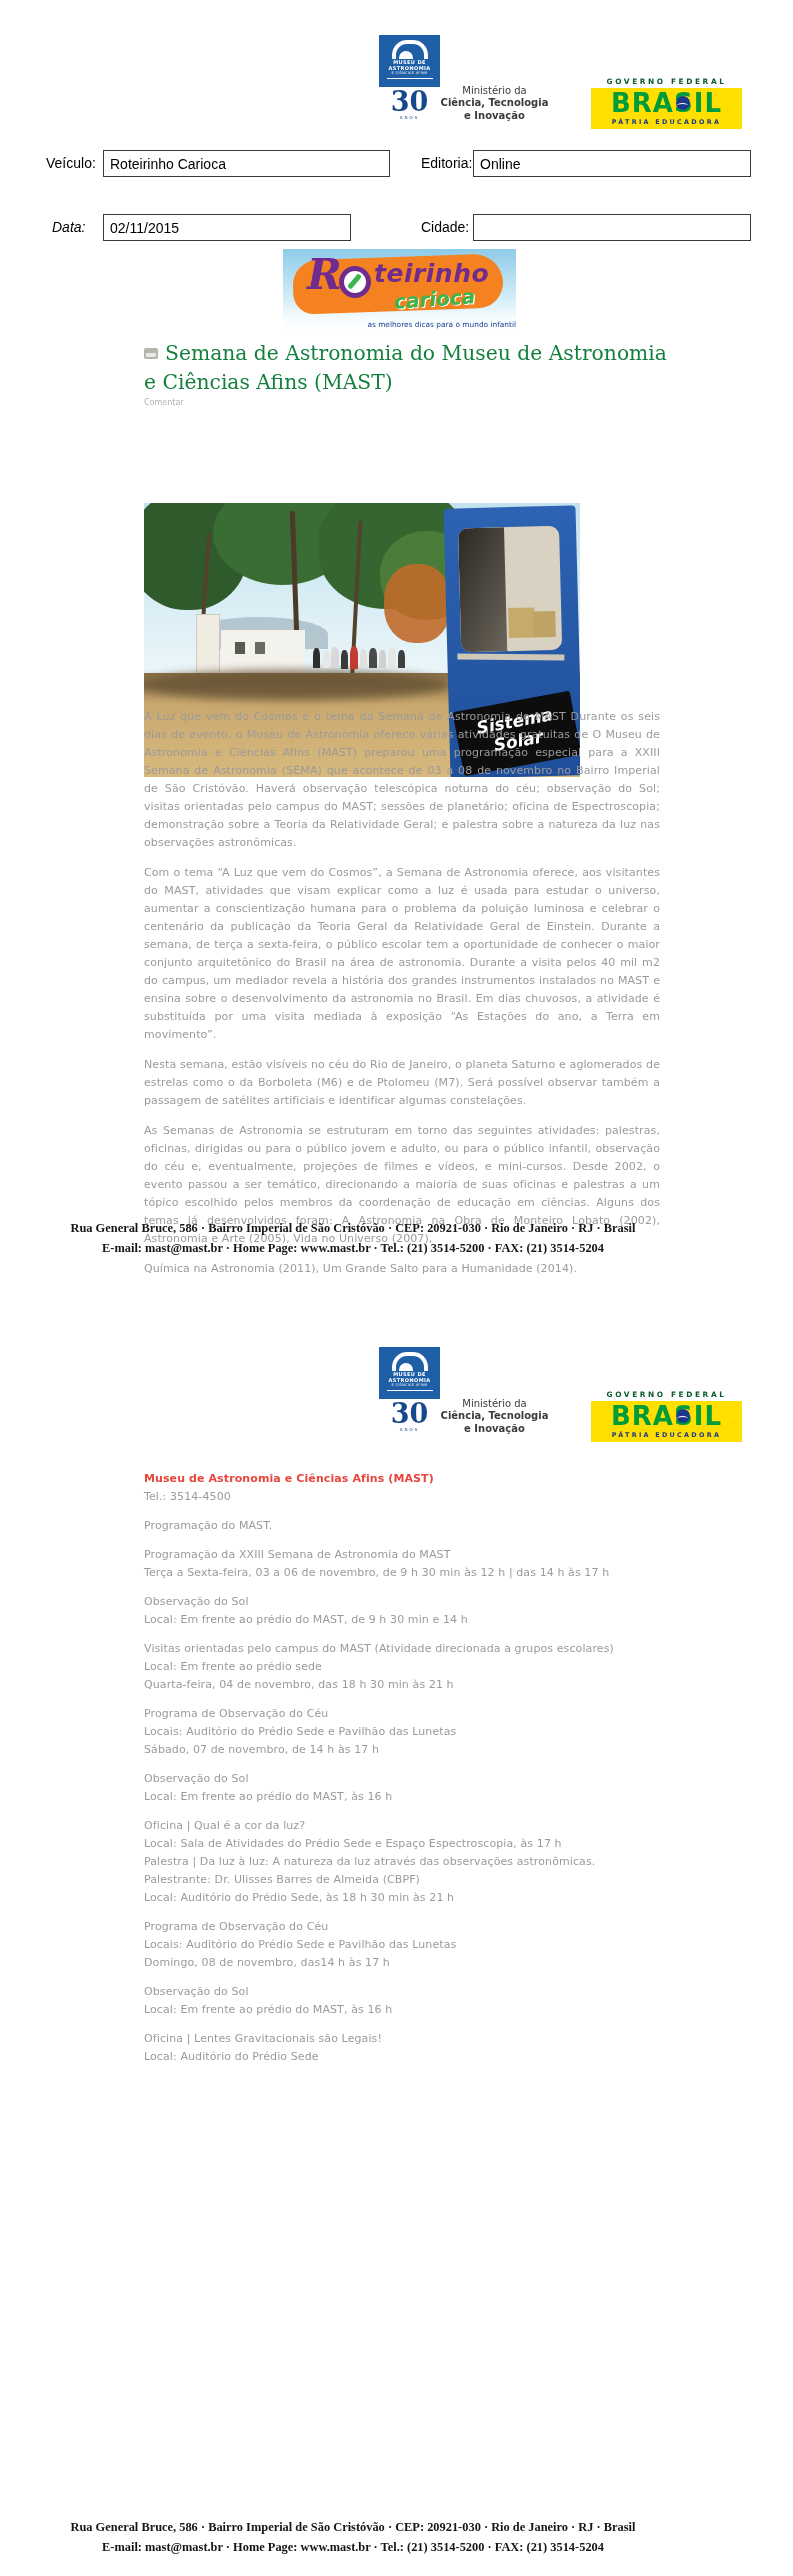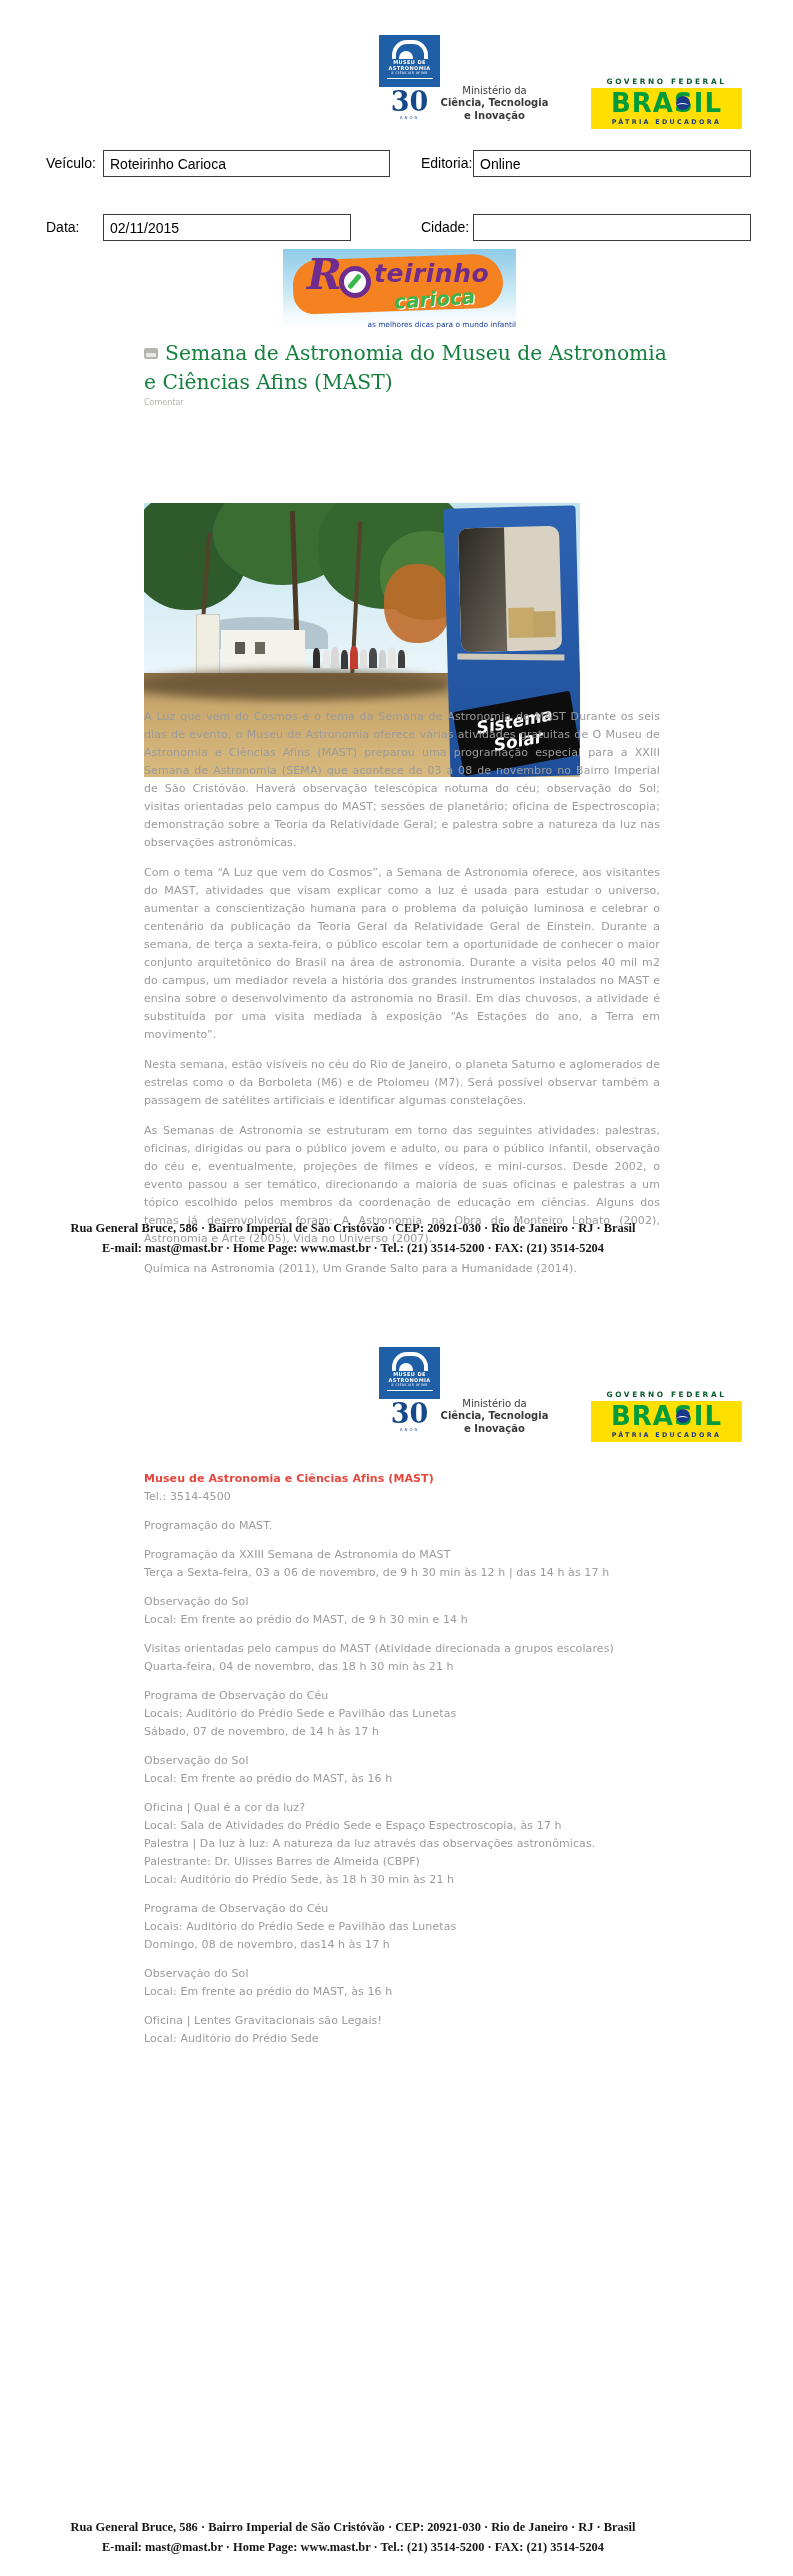--- a/index.html
+++ b/index.html
@@ -116,21 +116,21 @@
       <div class="gov-flag"></div>
       <div class="gov-bottom">PÁTRIA EDUCADORA</div>
     </div>
   </div>
 
   <div class="abs form-label" style="left:46px;top:155px;">Veículo:</div>
   <input class="abs form-box" style="left: 103px; top: 150px; width: 287px;" value="Roteirinho Carioca">
   <div class="abs form-label" style="left:421px;top:155px;">Editoria:</div>
   <input class="abs form-box" style="left: 473px; top: 150px; width: 278px;" value="Online">
 
-  <div class="abs form-label" style="left:46px;top:219px;">Data:</div>
+  <div class="abs form-label" style="left:52px;top:219px;font-style:italic;">Data:</div>
   <input class="abs form-box" style="left: 103px; top: 214px; width: 248px;" value="02/11/2015">
   <div class="abs form-label" style="left:421px;top:219px;text-align:center;">Cidade:</div>
   <input class="abs form-box" style="left: 473px; top: 214px; width: 278px;" value="">
 
   <div class="abs rot-logo" style="left:283px;top:249px;">
     <div class="rot-blob"></div>
     <div class="rot-r">R</div>
     <div class="rot-compass"></div>
     <div class="rot-teirinho">teirinho</div>
     <div class="rot-carioca">carioca</div>
@@ -230,20 +230,21 @@
     <div class="p2-group">
       <div class="p2-line">Programação da XXIII Semana de Astronomia do MAST</div>
       <div class="p2-line">Terça a Sexta-feira, 03 a 06 de novembro, de 9 h 30 min às 12 h | das 14 h às 17 h</div>
     </div>
     <div class="p2-group">
       <div class="p2-line">Observação do Sol</div>
       <div class="p2-line">Local: Em frente ao prédio do MAST, de 9 h 30 min e 14 h</div>
     </div>
     <div class="p2-group">
       <div class="p2-line">Visitas orientadas pelo campus do MAST (Atividade direcionada a grupos escolares)</div>
+      <div class="p2-line">Local: Em frente ao prédio sede</div>
       <div class="p2-line">Quarta-feira, 04 de novembro, das 18 h 30 min às 21 h</div>
     </div>
     <div class="p2-group">
       <div class="p2-line">Programa de Observação do Céu</div>
       <div class="p2-line">Locais: Auditório do Prédio Sede e Pavilhão das Lunetas</div>
       <div class="p2-line">Sábado, 07 de novembro, de 14 h às 17 h</div>
     </div>
     <div class="p2-group">
       <div class="p2-line">Observação do Sol</div>
       <div class="p2-line">Local: Em frente ao prédio do MAST, às 16 h</div>

